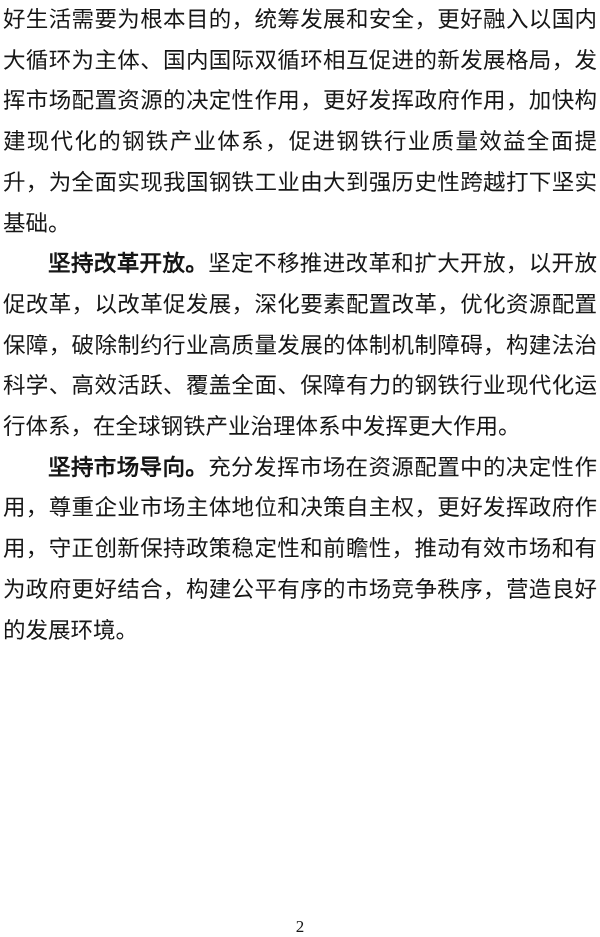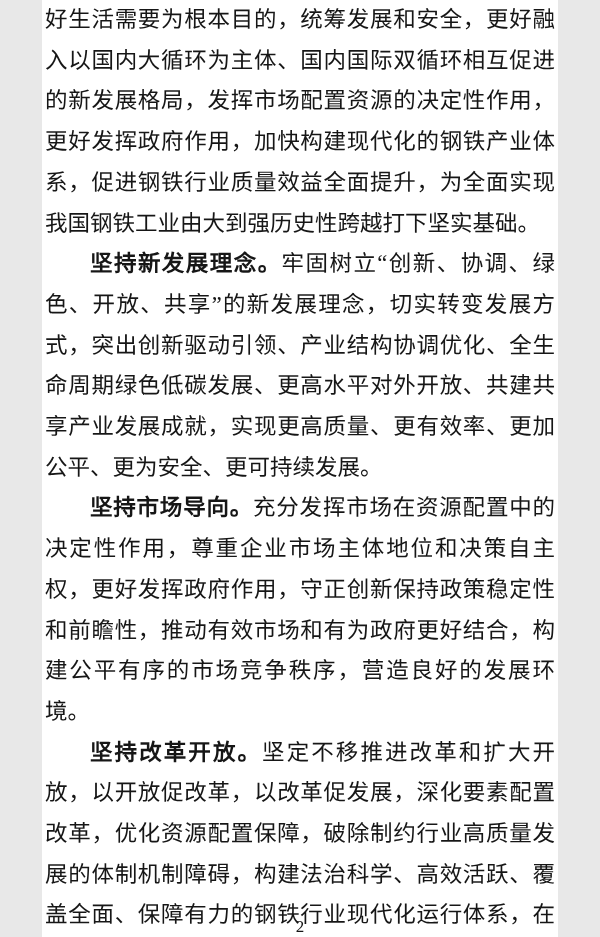--- a/index.html
+++ b/index.html
@@ -2,21 +2,21 @@
 <html lang="zh-CN"><head>
 <meta charset="utf-8">
 <style>
   html, body {
     margin: 0;
     padding: 0;
     background: #e8e8e8;
   }
   .page {
     position: relative;
-    width: 516px;
+    width: 600px;
     height: 937px;
     margin: 0 auto;
     background: #ffffff;
     overflow: hidden;
     font-family: "Liberation Serif", "DejaVu Serif", serif;
     color: #161616;
   }
   .doc {
     padding: 0 3px;
     font-size: 22.5px;
@@ -44,18 +44,17 @@
     line-height: 1;
     color: #161616;
   }
 </style>
 </head>
 <body>
 
 <div class="page">
   <main class="doc">
       <p><span>好生活需要为根本目的，统筹发展和安全，更好融入以国内大循环为主体、国内国际双循环相互促进的新发展格局，发挥市场配置资源的决定性作用，更好发挥政府作用，加快构建现代化的钢铁产业体系，促进钢铁行业质量效益全面提升，为全面实现我国钢铁工业由大到强历史性跨越打下坚实基础。</span></p>
-      <p class="indent"><b>坚持新发展理念。</b><span>牢固树立“创新、协调、绿色、开放、共享”的新发展理念，切实转变发展方式，突出创新驱动引领、产业结构协调优化、全生命周期绿色低碳发展、更高水平对外开放、共建共享产业发展成就，实现更高质量、更有效率、更加公平、更为安全、更可持续发展。</span></p>
+      <p class="indent"><b>坚持改革开放。</b><span>坚定不移推进改革和扩大开放，以开放促改革，以改革促发展，深化要素配置改革，优化资源配置保障，破除制约行业高质量发展的体制机制障碍，构建法治科学、高效活跃、覆盖全面、保障有力的钢铁行业现代化运行体系，在全球钢铁产业治理体系中发挥更大作用。</span></p>
       <p class="indent"><b>坚持市场导向。</b><span>充分发挥市场在资源配置中的决定性作用，尊重企业市场主体地位和决策自主权，更好发挥政府作用，守正创新保持政策稳定性和前瞻性，推动有效市场和有为政府更好结合，构建公平有序的市场竞争秩序，营造良好的发展环境。</span></p>
-      <p class="indent"><b>坚持改革开放。</b><span>坚定不移推进改革和扩大开放，以开放促改革，以改革促发展，深化要素配置改革，优化资源配置保障，破除制约行业高质量发展的体制机制障碍，构建法治科学、高效活跃、覆盖全面、保障有力的钢铁行业现代化运行体系，在全球钢铁产业治理体系中发挥更大作用。</span></p>
     </main>
   <div class="page-number">2</div>
 </div>
 
 </body></html>

